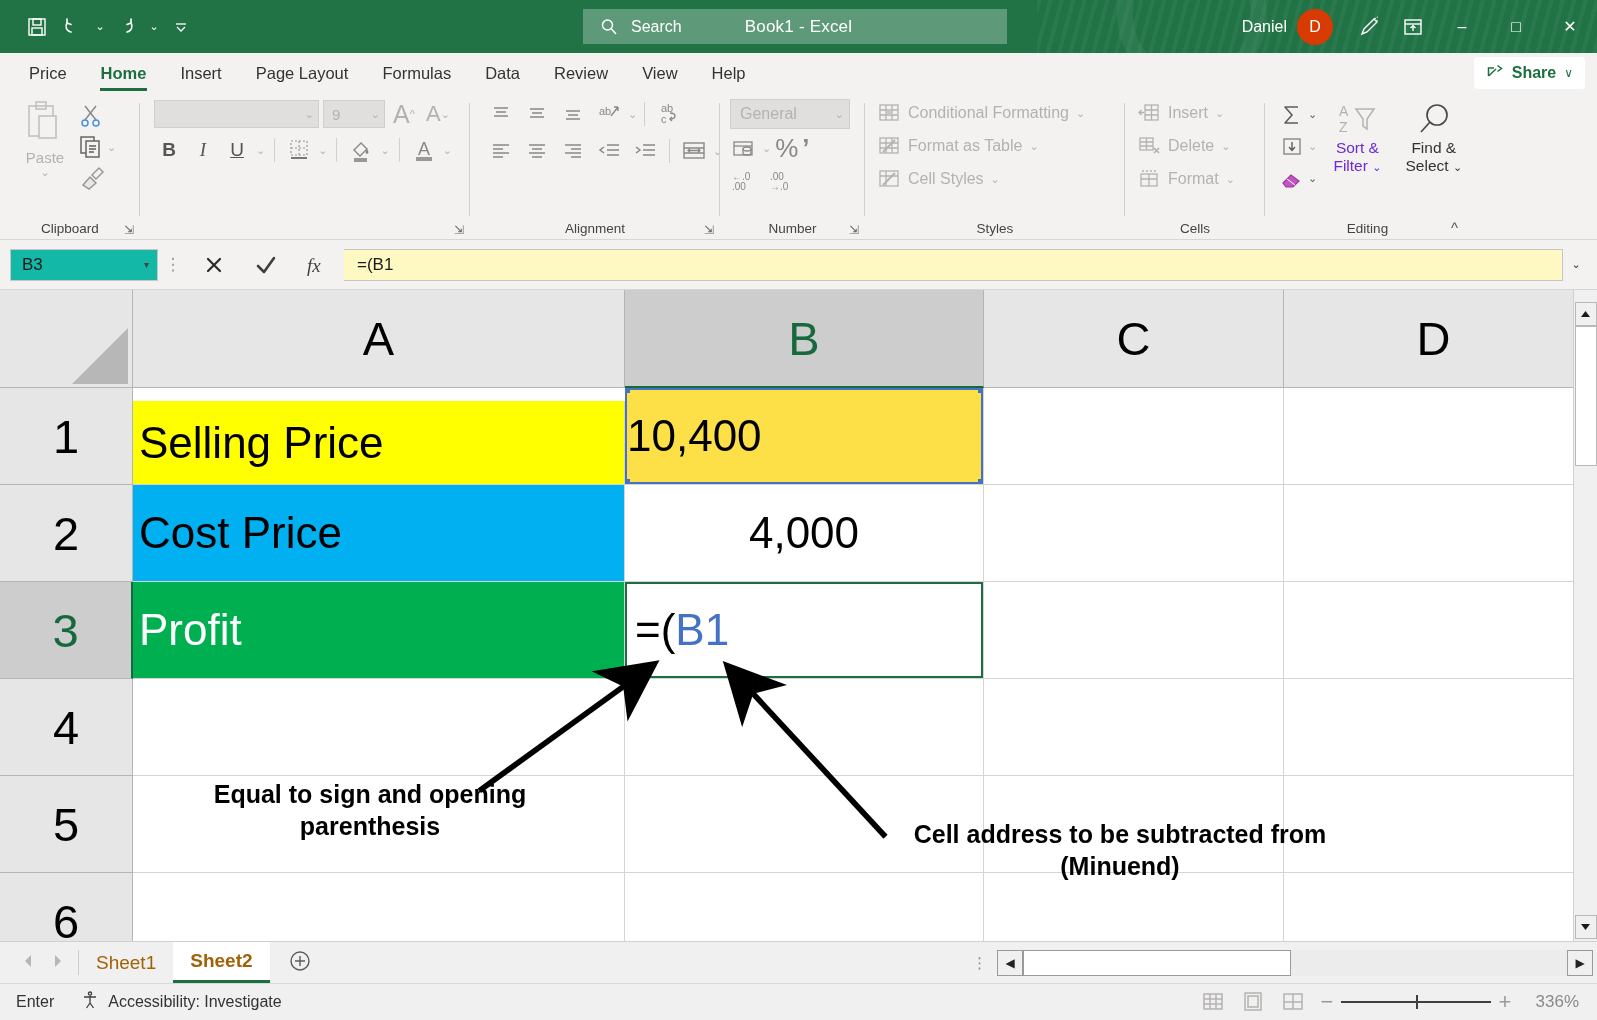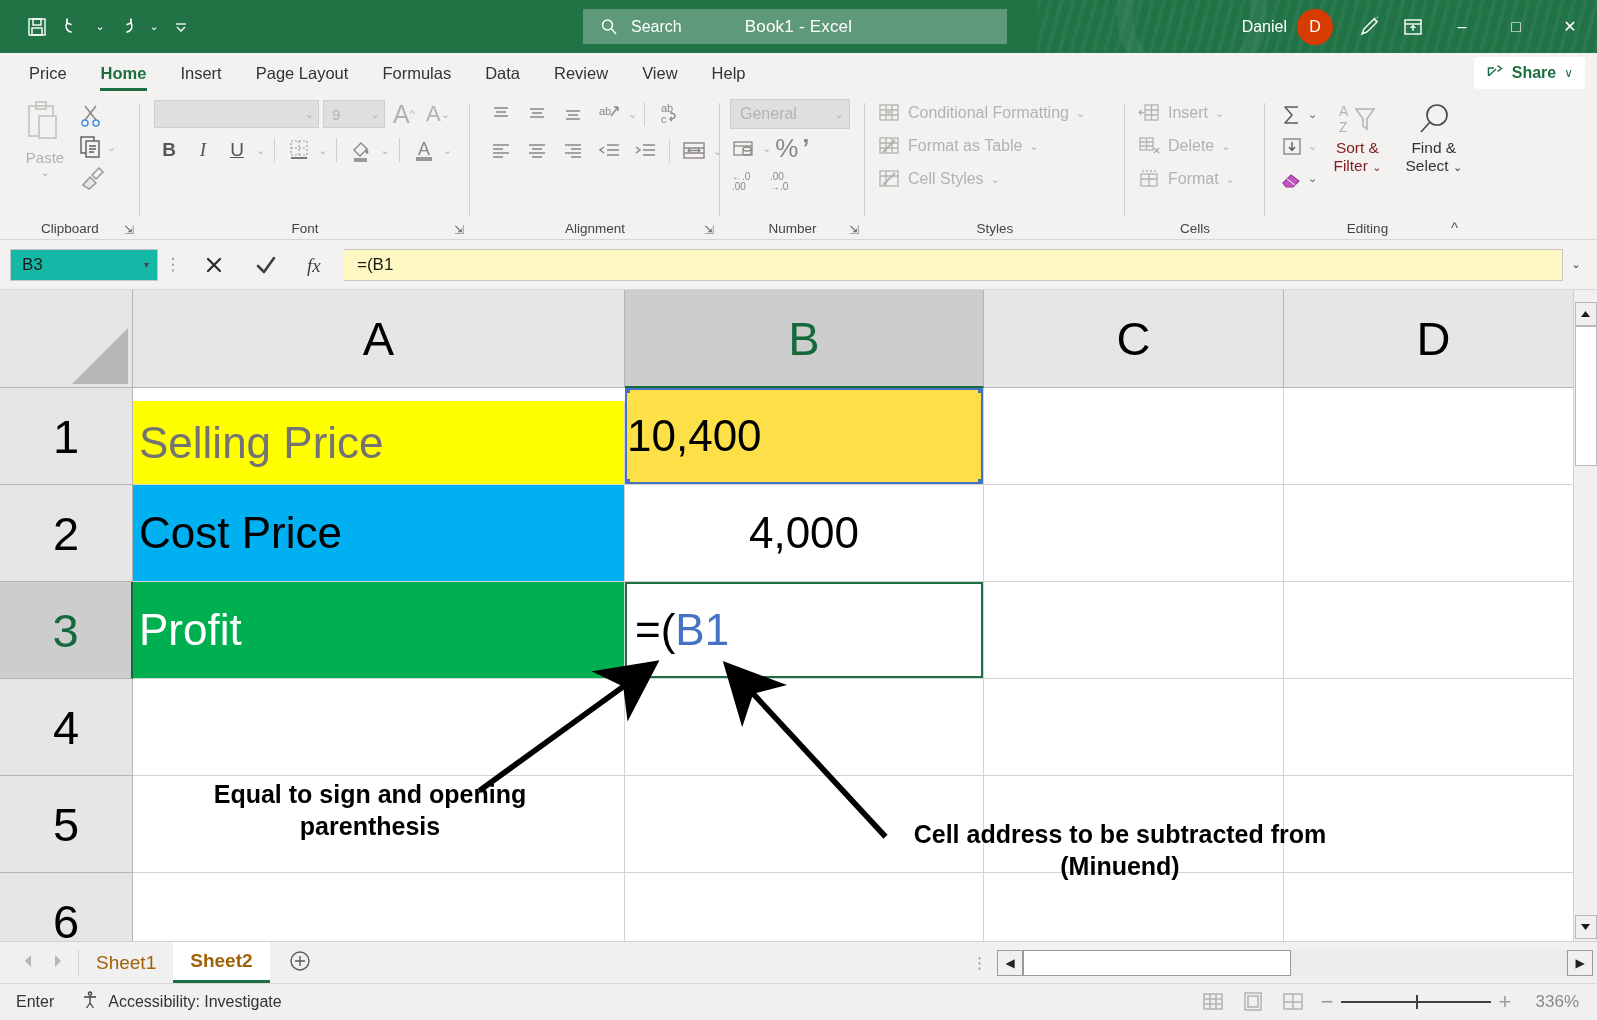--- a/index.html
+++ b/index.html
@@ -99,21 +99,21 @@
   .grp-body { flex: 1; display: flex; align-items: flex-start; padding-top: 6px; }
   .grp-label {
     height: 24px; display: flex; align-items: center; justify-content: center;
     font-size: 13.5px; color: #444; position: relative;
   }
   .grp::after {
     content: ''; position: absolute; right: 0; top: 10px; bottom: 24px; width: 1px; background: #d2d0ce;
   }
   .grp.nosep::after { display: none; }
   .dlauncher { position: absolute; right: 6px; bottom: 3px; color: #666; font-size: 12px; }
-  .dim { color: #7f1d1d; }
+  .dim { color: #6d28d9; }
   .icn { display:flex; align-items:center; justify-content:center; }
 
   
   .clip { width: 140px; }
   .clip-body { display: flex; padding-left: 14px; gap: 2px; }
   .paste-col { display: flex; flex-direction: column; align-items: center; width: 62px; }
   .paste-lbl { font-size: 15px; color: #b4b2b0; margin-top: 2px; }
   .caret-sm { font-size: 11px; color: #b4b2b0; }
   .clip-col { display: flex; flex-direction: column; gap: 1px; padding-top: 2px; }
   .clip-row { display: flex; align-items: center; gap: 3px; height: 30px; }
@@ -489,21 +489,20 @@
           <span class="vdiv"></span>
           <div class="fbtn">
             <svg width="26" height="26" viewBox="0 0 26 26">
               <text x="13" y="18" font-size="18" text-anchor="middle" fill="#8a8886" font-family="Liberation Sans, sans-serif">A</text>
               <rect x="5" y="20" width="16" height="4" fill="#9a9896"></rect>
             </svg>
           </div>
           <span class="caret-sm">⌄</span>
         </div>
       </div>
-      <div class="grp-label">Font</div>
       <span class="dlauncher">⇲</span>
     </div>
 
     <div class="grp alg">
       <div class="grp-body alg-body">
         <div class="arow">
           <div class="abtn">
             <svg width="26" height="22" viewBox="0 0 26 22" stroke="#8a8886" stroke-width="1.5" fill="none">
                 <path d="M6 5 H20 M8 9 H18 M6 13 H20"></path>
               </svg>
@@ -790,21 +789,21 @@
       <div class="colhdr">
         <div class="corner"></div>
         <div class="chcell" style="width:492px;flex:0 0 492px;">A</div>
         <div class="chcell sel" style="width:359px;flex:0 0 359px;">B</div>
         <div class="chcell" style="width:300px;flex:0 0 300px;">C</div>
         <div class="chcell" style="width:300px;flex:0 0 300px;">D</div>
       </div>
 
       <div class="gridrow" style="height:97px;">
         <div class="rhcell">1</div>
-        <div class="cell" style="width:492px;flex:0 0 492px;background:#FFFF00;color:#737373;margin-top:13px;">Selling Price</div>
+        <div class="cell" style="width:492px;flex:0 0 492px;background:#FFFF00;color:#000000;margin-top:13px;">Selling Price</div>
         <div class="cell" style="width:359px;flex:0 0 359px;">
           <div class="refbox">
             <span>10,400</span>
             <span class="hnd tl"></span>
             <span class="hnd tr"></span>
             <span class="hnd bl"></span>
             <span class="hnd br"></span>
           </div>
         </div>
         <div class="cell" style="width:300px;flex:0 0 300px;"></div>

